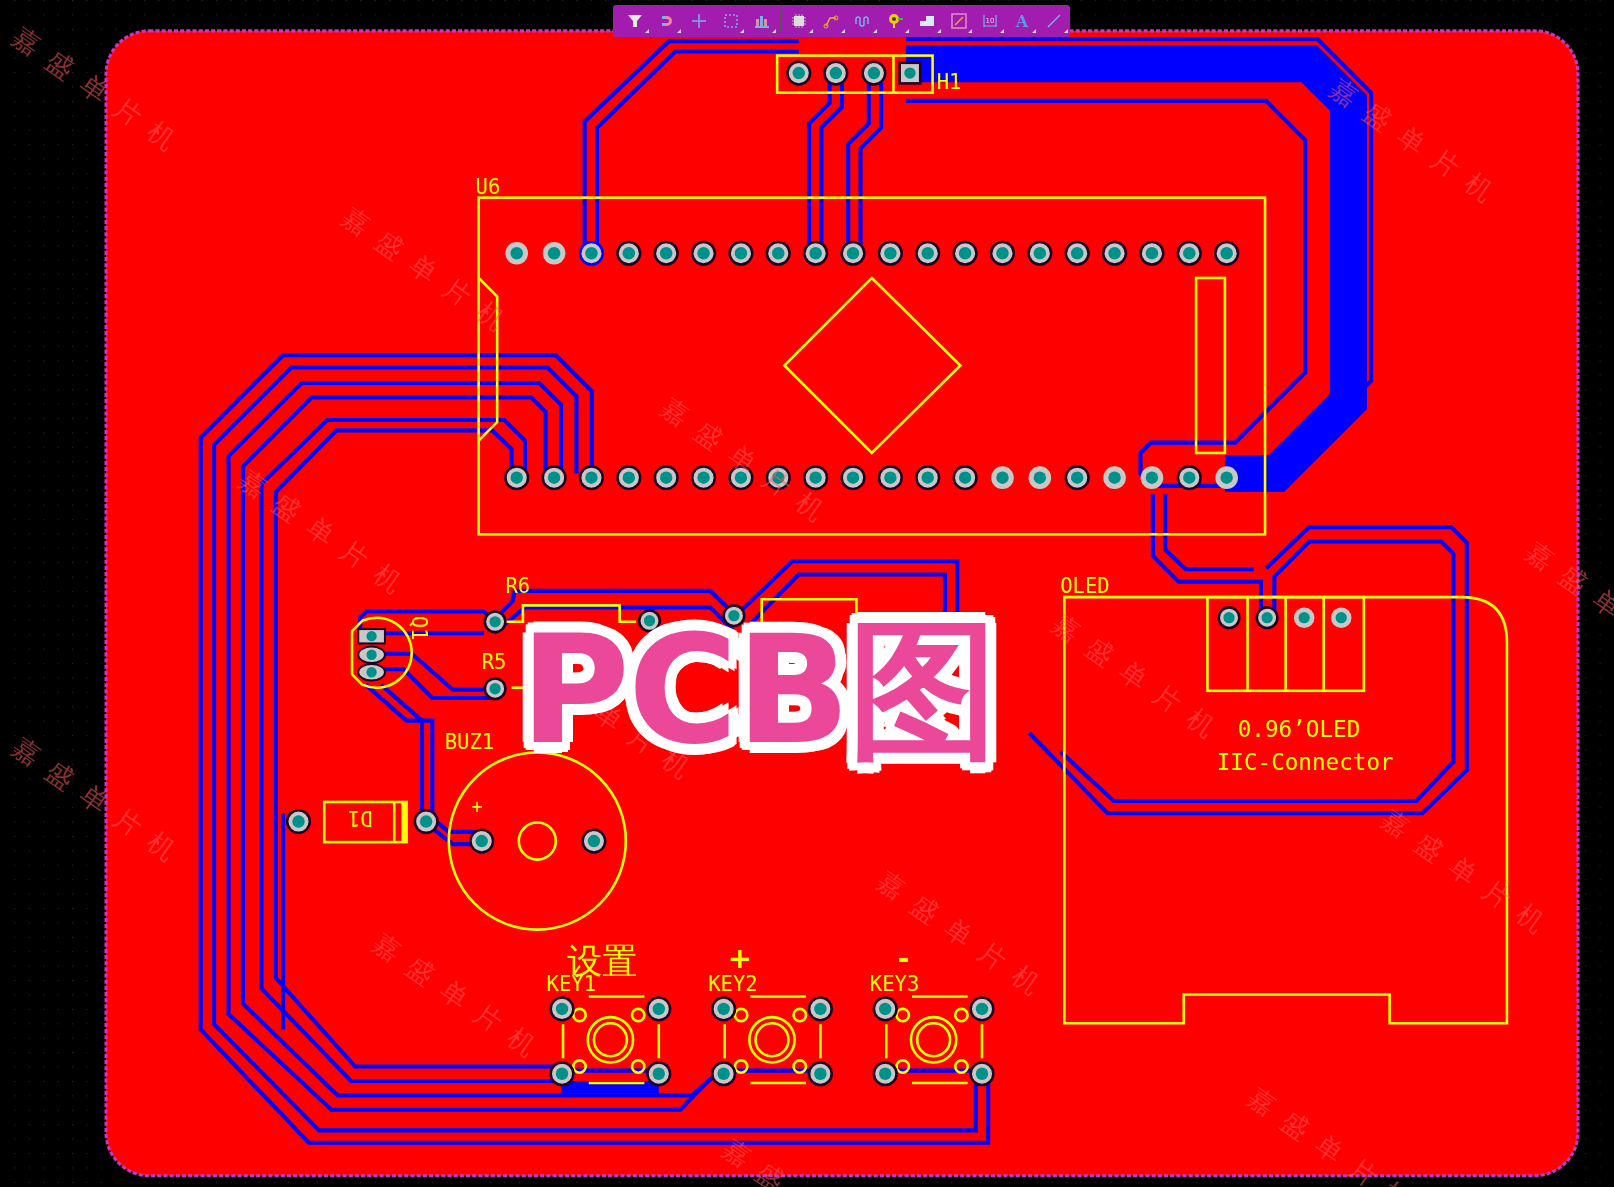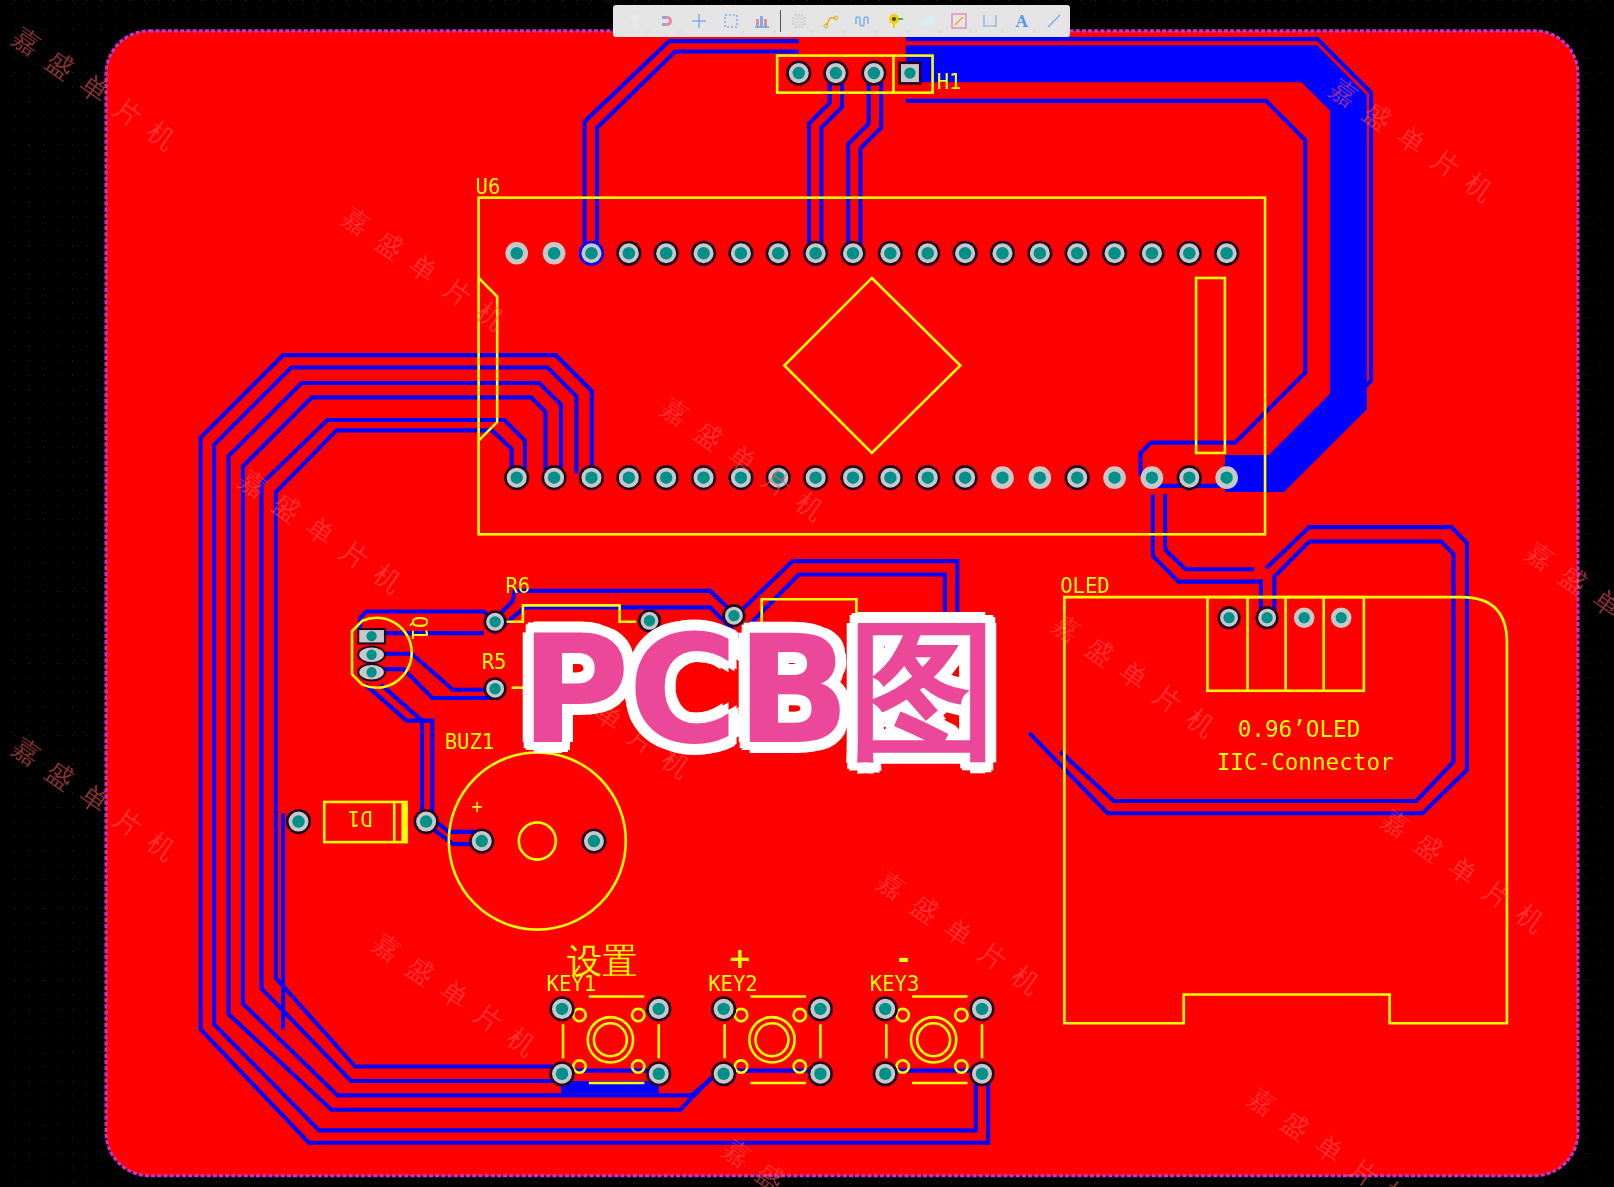--- a/index.html
+++ b/index.html
@@ -1,19 +1,19 @@
 <!DOCTYPE html>
 <html><head>
 <meta charset="utf-8">
 <style>
   html,body{margin:0;padding:0;background:#000;}
   body{width:1614px;height:1187px;position:relative;overflow:hidden;font-family:"DejaVu Sans",sans-serif;}
   #leftbar{position:absolute;left:0;top:0;width:10px;height:1187px;background:#7a7775;border-right:1px dashed #c8c8c8;}
   #canvas{position:absolute;left:0;top:0;width:1614px;height:1187px;}
-  #toolbar{position:absolute;left:613px;top:5px;width:457px;height:32px;background:#e5e5e5;border-radius:3px;display:flex;align-items:center;padding-left:6px;box-sizing:border-box;gap:0;}
+  #toolbar{position:absolute;left:613px;top:5px;width:457px;height:32px;background:#a21caf;border-radius:3px;display:flex;align-items:center;padding-left:6px;box-sizing:border-box;gap:0;}
   .tb{width:32px;height:28px;display:flex;align-items:center;justify-content:center;position:relative;cursor:pointer;}
   .tb svg{width:18px;height:18px;}
   .tb::after{content:"";position:absolute;right:2px;bottom:2px;border-left:4px solid transparent;border-bottom:4px solid #ddd;}
   .tb.nodrop::after{display:none;}
   .tbsep{width:1px;height:22px;background:#555;margin:0 2px;}
   #overlay{position:absolute;left:520px;top:604px;width:510px;height:172px;}
   #overlay-text{position:absolute;left:0;top:0;font-family:"DejaVu Sans",sans-serif;font-weight:bold;font-size:150px;line-height:172px;letter-spacing:-2px;color:#ec4899;
     -webkit-text-stroke:0;text-shadow:
       -8px -8px 0 #fff,8px -8px 0 #fff,-8px 8px 0 #fff,8px 8px 0 #fff,
       0 -11px 0 #fff,0 11px 0 #fff,-11px 0 0 #fff,11px 0 0 #fff,

